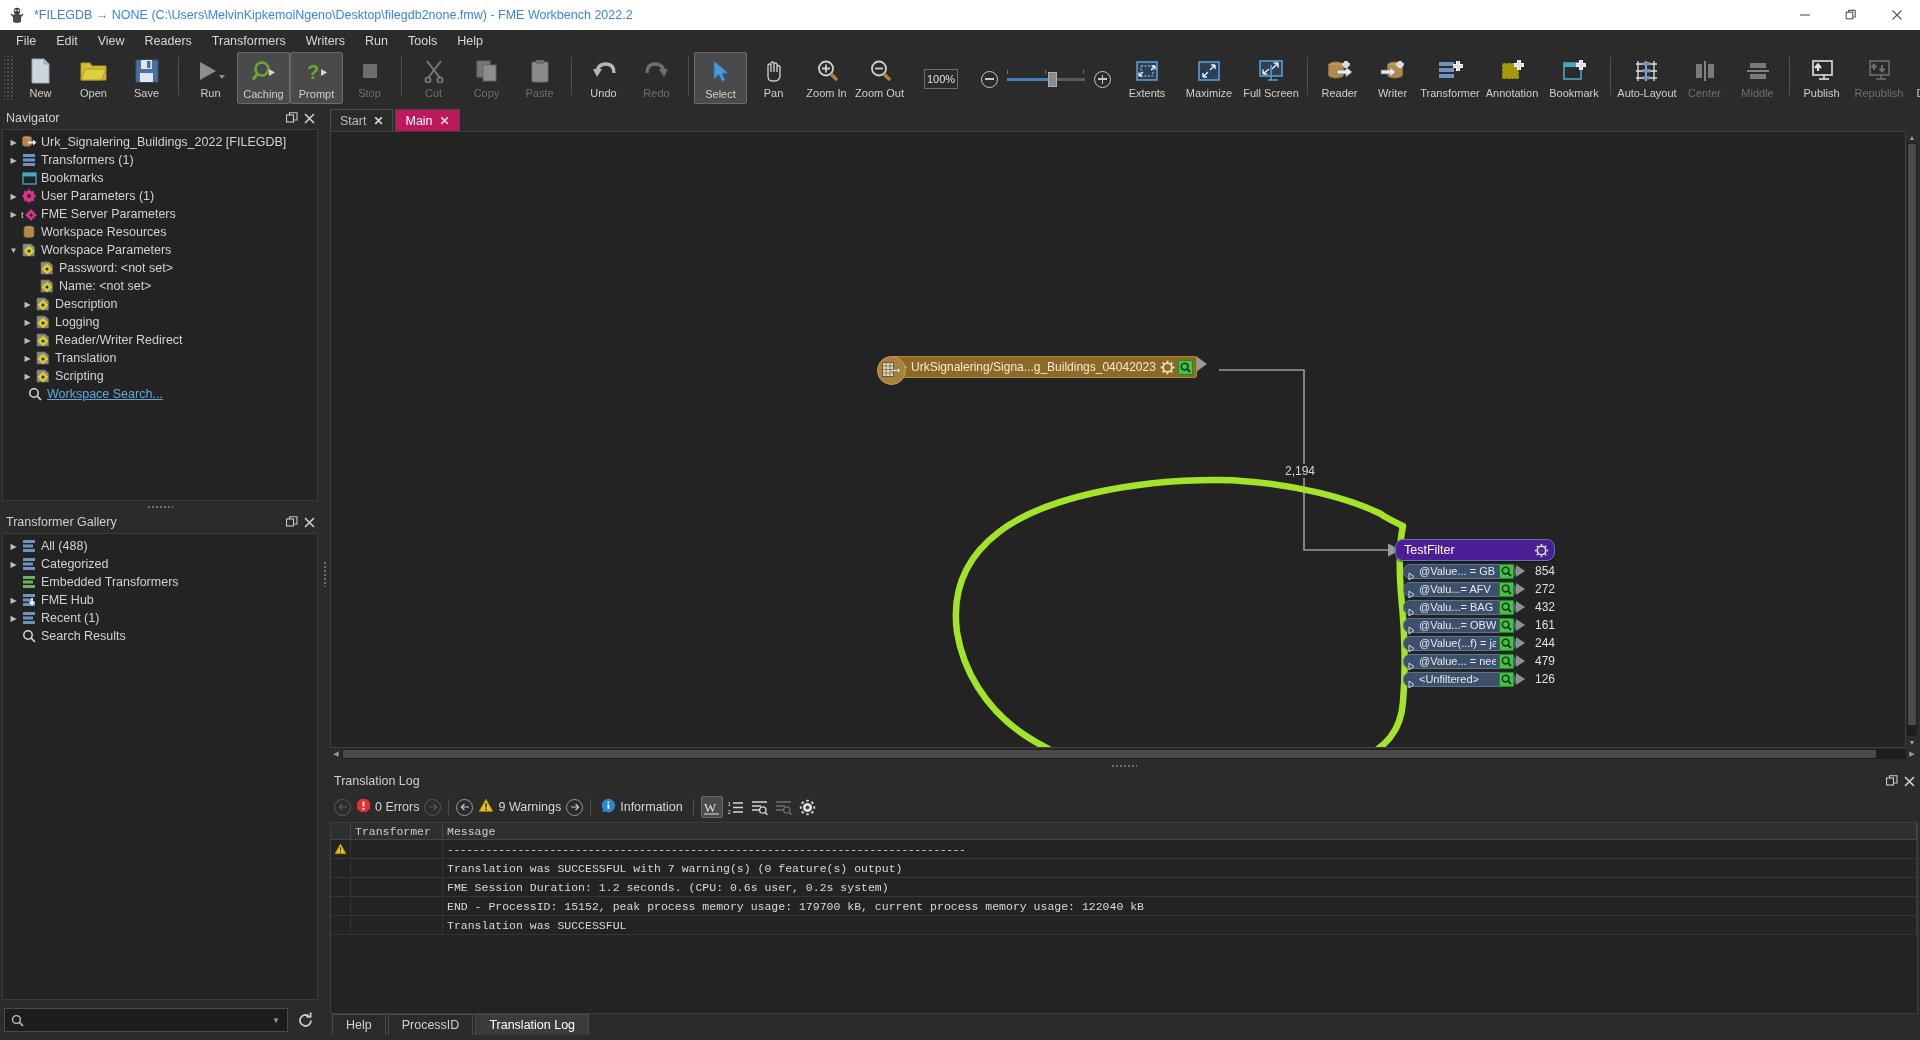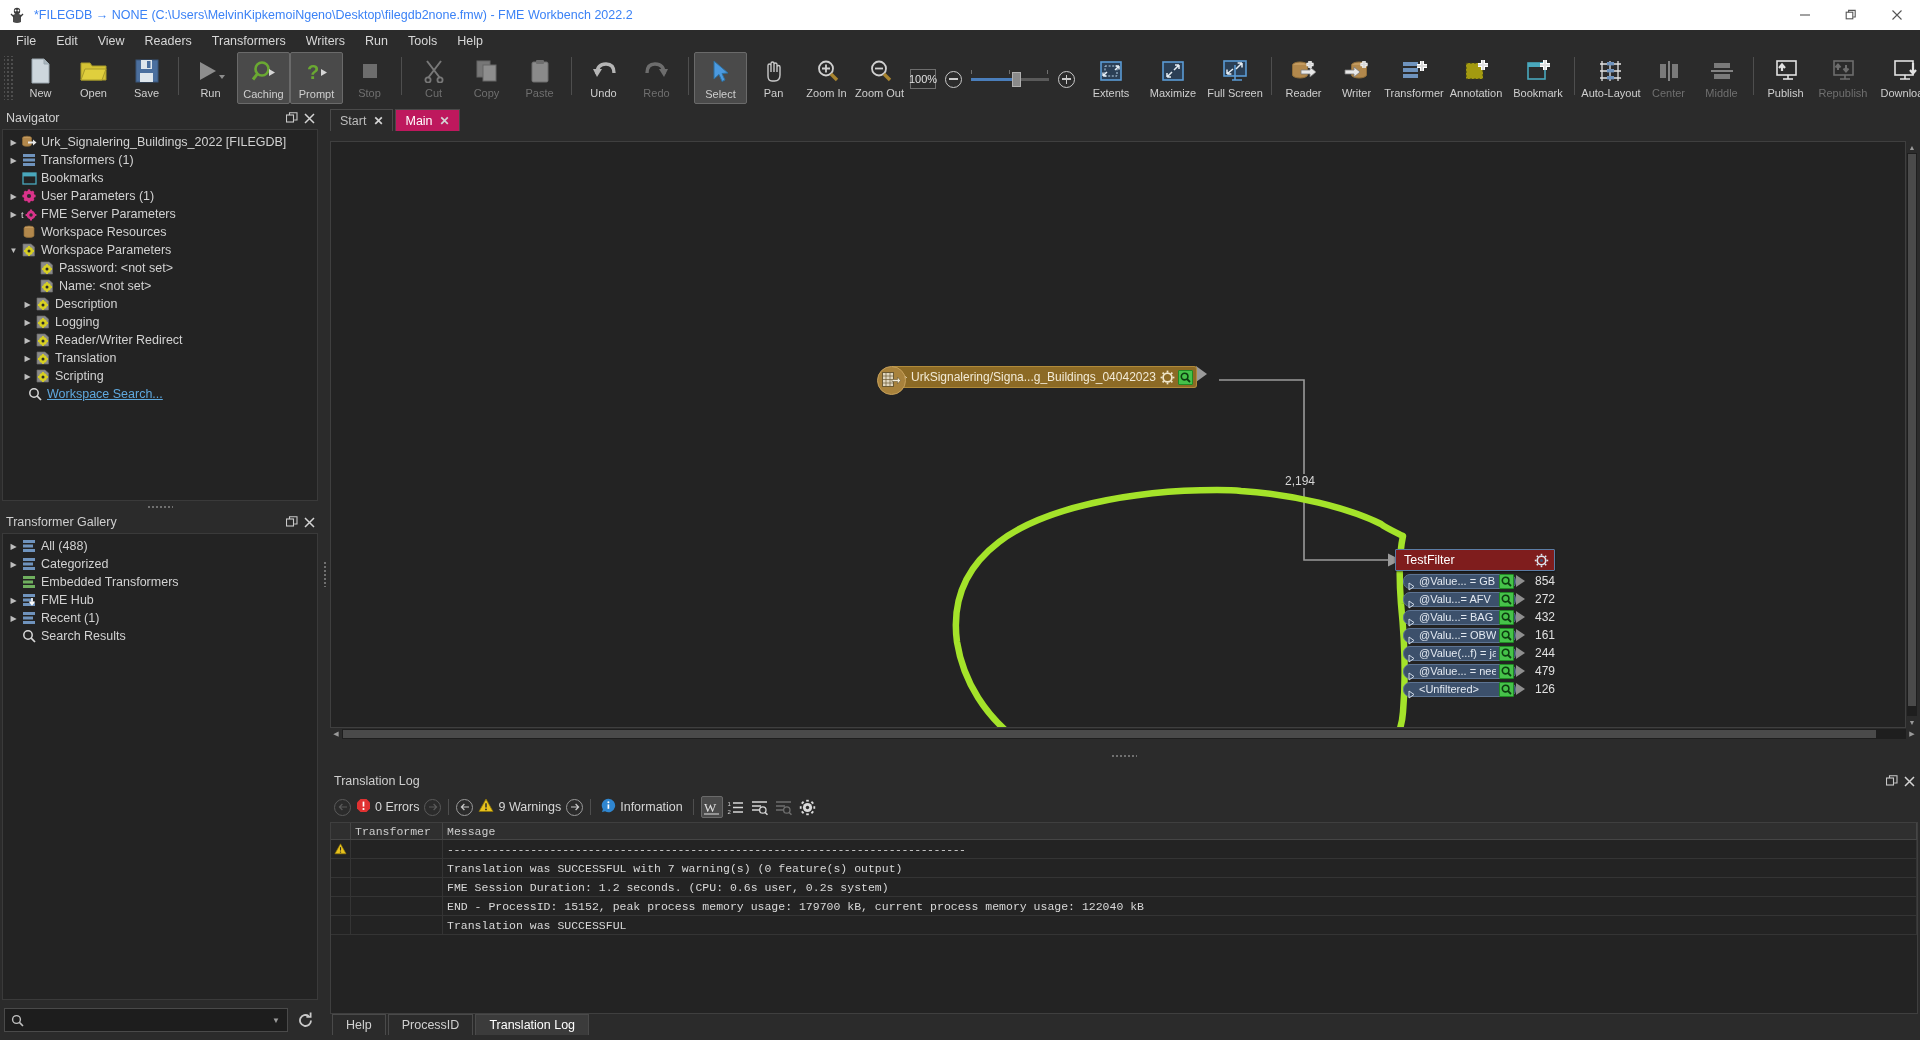--- a/index.html
+++ b/index.html
@@ -59,23 +59,23 @@
   .tool .ticon { height: 28px; display:flex; align-items:center; justify-content:center; }
   .tool .tlabel {
     font-size: 11px; color: #cfcfcf; margin-top: 2px; white-space: nowrap;
     line-height: 12px;
   }
   .tool.disabled .tlabel { color: #6f6f6f; }
   .tool.active { background: #4a4a4a; border: 1px solid #6a6a6a; }
   .tb-sep { width: 1px; height: 38px; background: #4e4e4e; margin: 5px 5px 0 5px; flex: none; }
   .zoomgroup { display: flex; align-items: center; height: 52px; padding-top: 2px; flex:none; }
   .zoom-field {
-    width: 26px; height: 20px; border: 1px solid #6d6d6d; background: #2b2b2b;
+    width: 34px; height: 20px; border: 1px solid #6d6d6d; background: #2b2b2b;
     color: #e0e0e0; font-size: 11px; display: flex; align-items: center;
-    justify-content: center; margin: 0 4px;
+    justify-content: center; margin: 0 18px;
   }
   .zoom-circ { width: 17px; height: 17px; border: 1.6px solid #c9c9c9; border-radius: 50%;
     position: relative; margin: 0 5px; flex:none; }
   .zoom-circ::after { content:""; position:absolute; left:3px; top:6.5px; width:9px; height:1.7px; background:#c9c9c9; }
   .zoom-circ.plus::before { content:""; position:absolute; left:6.7px; top:3px; width:1.7px; height:9px; background:#c9c9c9; }
   .slider { width: 78px; height: 20px; position: relative; margin: 0 4px; }
   .slider .track { position:absolute; top: 9px; left:0; width: 78px; height: 3px; background:#5a5a5a; }
   .slider .fill { position:absolute; top: 9px; left:0; width: 44px; height: 3px; background:#4a7ebb; }
   .slider .thumb { position:absolute; top:3px; left:41px; width:9px; height:15px; background:#8a8a8a; border:1px solid #b0b0b0; }
   .slider .tick { position:absolute; top:1px; width:1px; height:4px; background:#707070; }
@@ -132,21 +132,21 @@
     flex: 1; height: 24px; background: #1d1d1d; border: 1px solid #4a4a4a;
     display: flex; align-items: center; padding: 0 4px;
   }
   .search-input-wrap input {
     flex: 1; background: transparent; border: none; outline: none;
     color: #d0d0d0; font-size: 12px; font-family: "Liberation Sans", sans-serif;
   }
   .caret-dn { width: 14px; display:flex; align-items:center; justify-content:center; color:#9a9a9a; font-size:8px; }
 
   
-  .center { flex: 1; display: flex; flex-direction: column; min-width: 0; gap: 10px; }
+  .center { flex: 1; display: flex; flex-direction: column; min-width: 0; }
   .canvas-tabs {
     height: 24px; display: flex; align-items: flex-end; flex: none; padding-left: 2px;
     background: #2b2b2b;
   }
   .ctab {
     height: 22px; display: flex; align-items: center; gap: 7px; padding: 0 9px;
     font-size: 12.5px; color: #bdbdbd; background: #2b2b2b;
     border: 1px solid #4a4a4a; border-bottom: none; margin-right: 2px; cursor: default;
   }
   .ctab.active { background: #be185d; color: #ffffff; margin-top: 24px; }
@@ -188,22 +188,22 @@
     display:flex; align-items:center; justify-content:center; flex:none; margin-left:3px; border-radius:1px;
   }
   .out-arrow {
     width:0; height:0; border-left: 11px solid #9a9a9a;
     border-top: 8px solid transparent; border-bottom: 8px solid transparent;
     flex:none;
   }
 
   .tf-node { position: absolute; }
   .tf-head {
-    height: 22px; background: #7f1d1d; border: 1px solid #5b7ca4;
-    display: flex; align-items: center; padding: 0 5px 0 8px; border-radius: 1px;
+    height: 22px; background: #4c1d95; border: 1px solid #5b7ca4;
+    display: flex; align-items: center; padding: 0 5px 0 8px; border-radius: 8px;
     min-width: 150px; box-shadow: 0 1px 2px rgba(0,0,0,.5);
   }
   .tf-head .tfname { font-size: 12.5px; color: #ffffff; white-space: nowrap; }
   .tf-head .gear-ico { margin-left: auto; }
   .tf-port-row { display: flex; align-items: center; height: 16px; margin-top: 2px; margin-left: 8px; }
   .tf-port {
     height: 15px; background: #3c506b; border: 1px solid #5d7493; border-radius: 7px;
     display: flex; align-items: center; padding: 0 1px 0 4px; width: 113px;
   }
   .tf-port .ptri-o {

